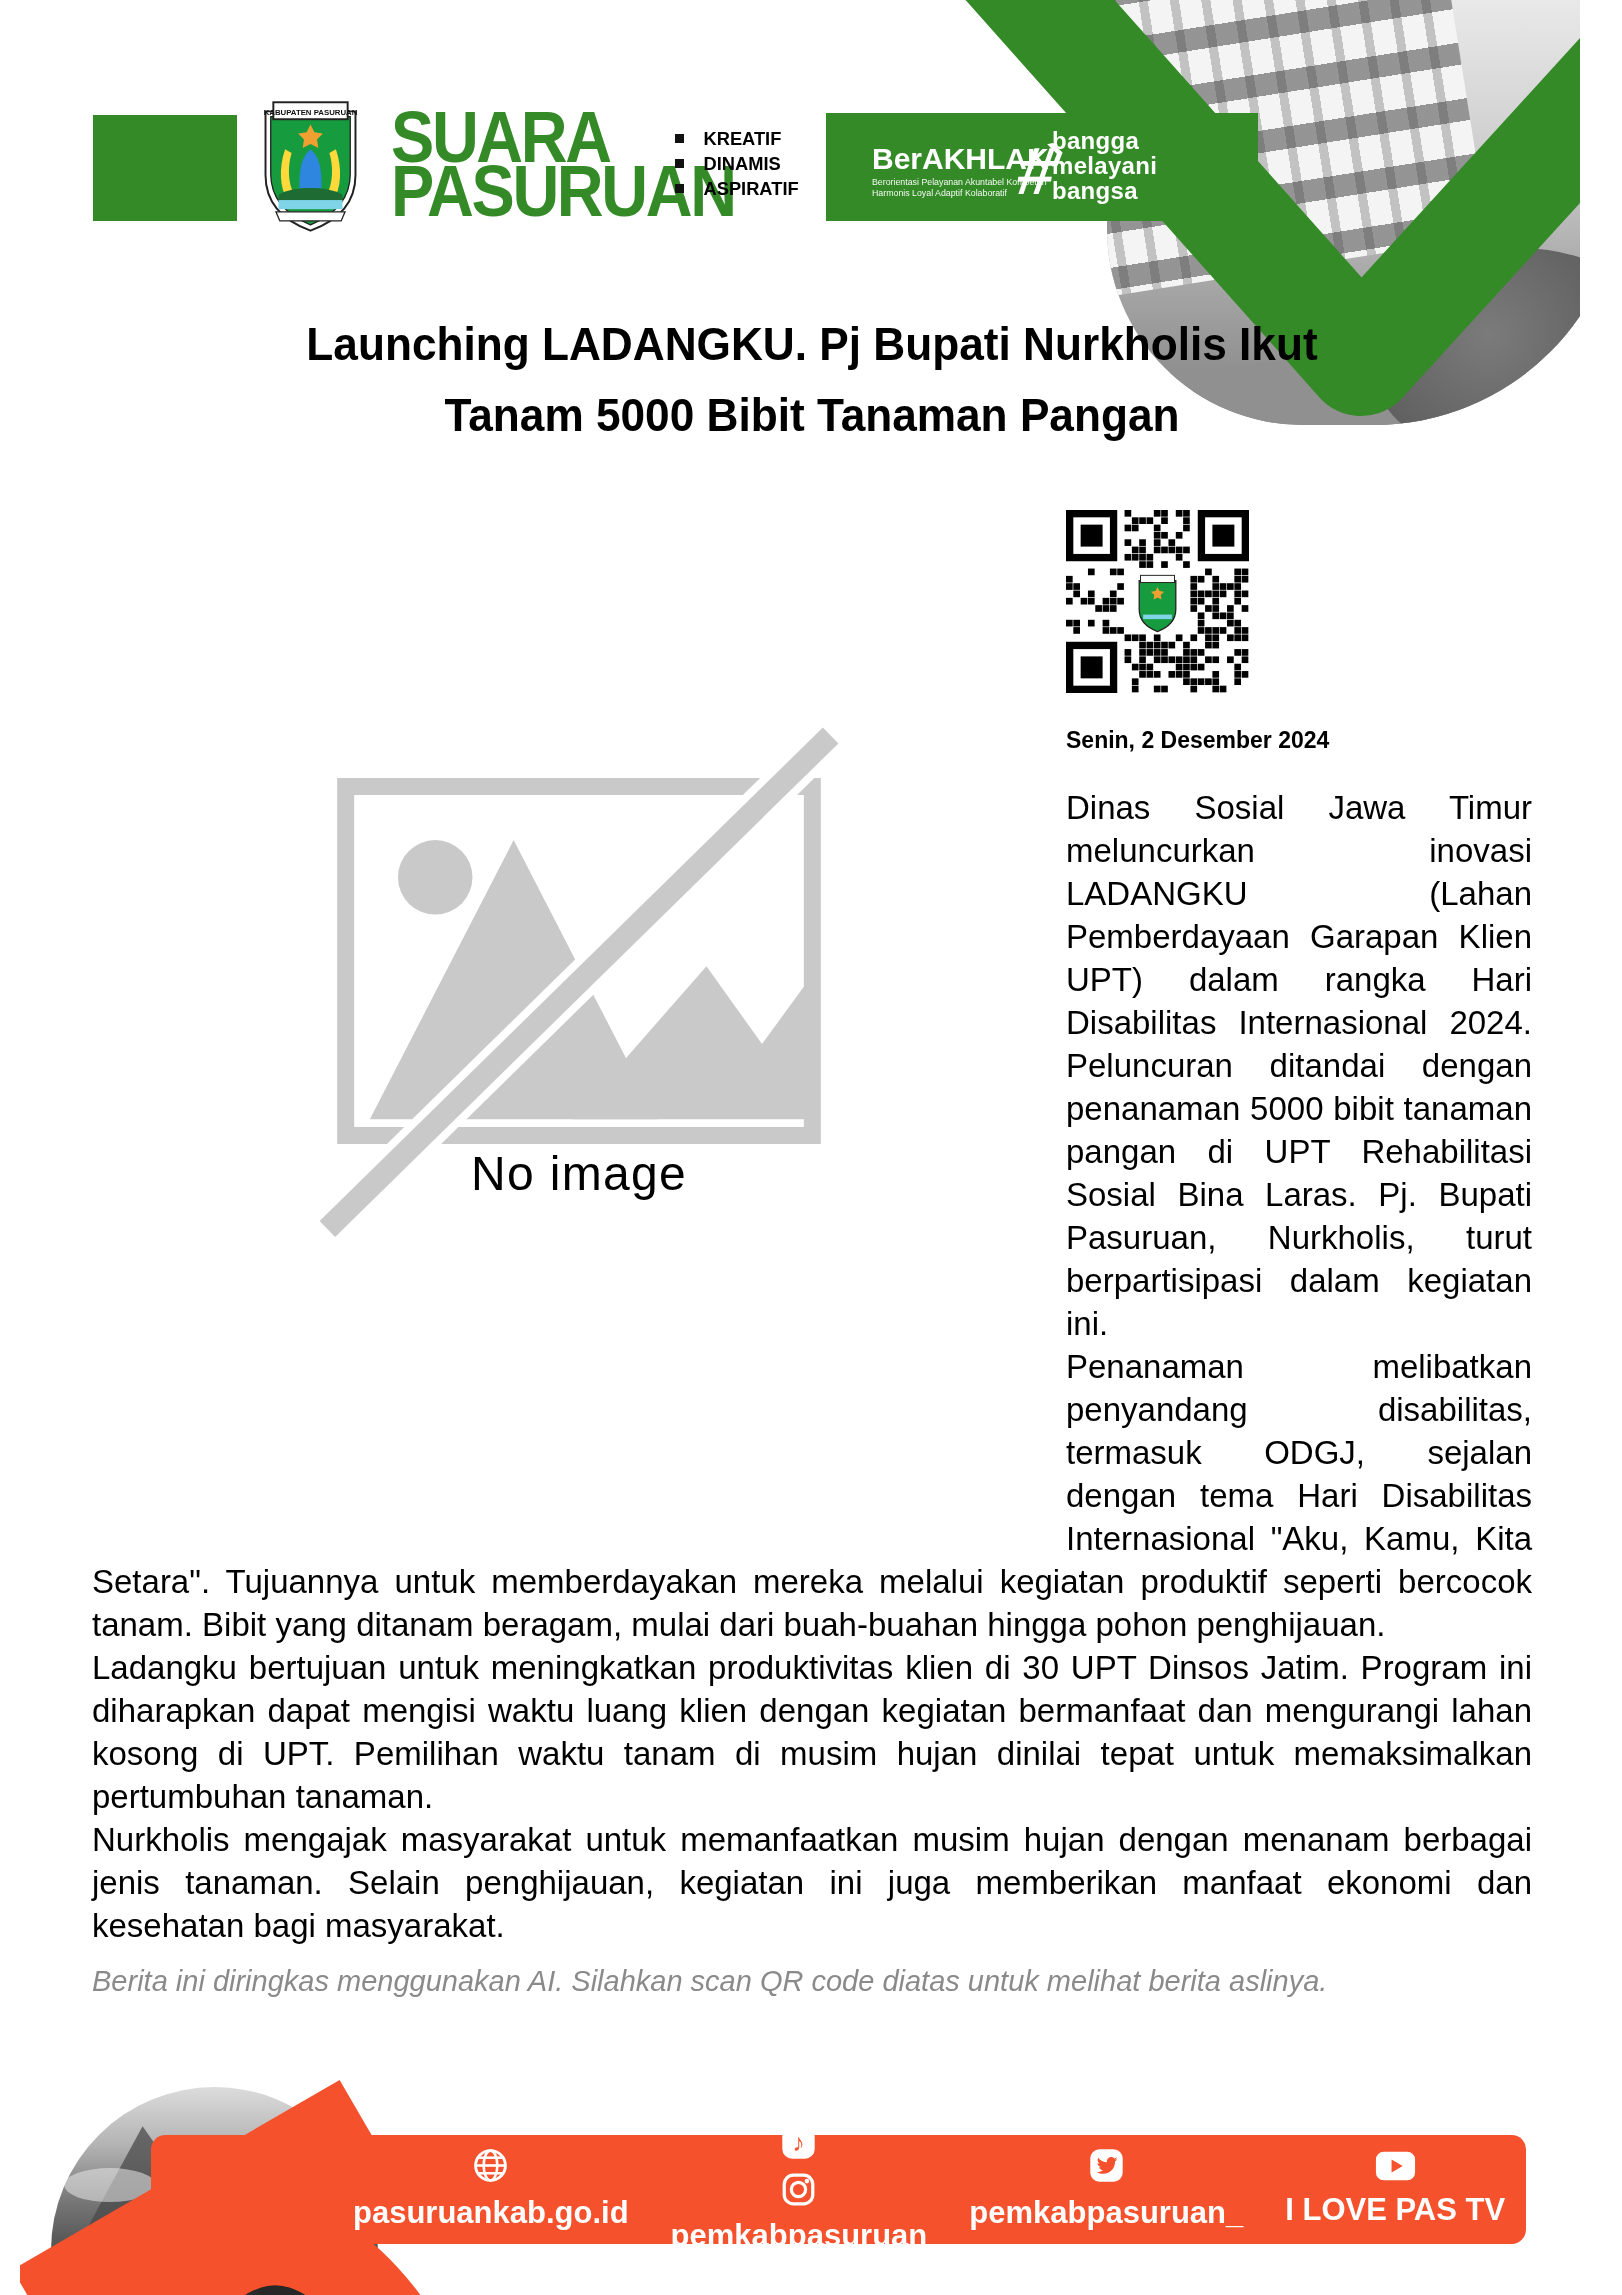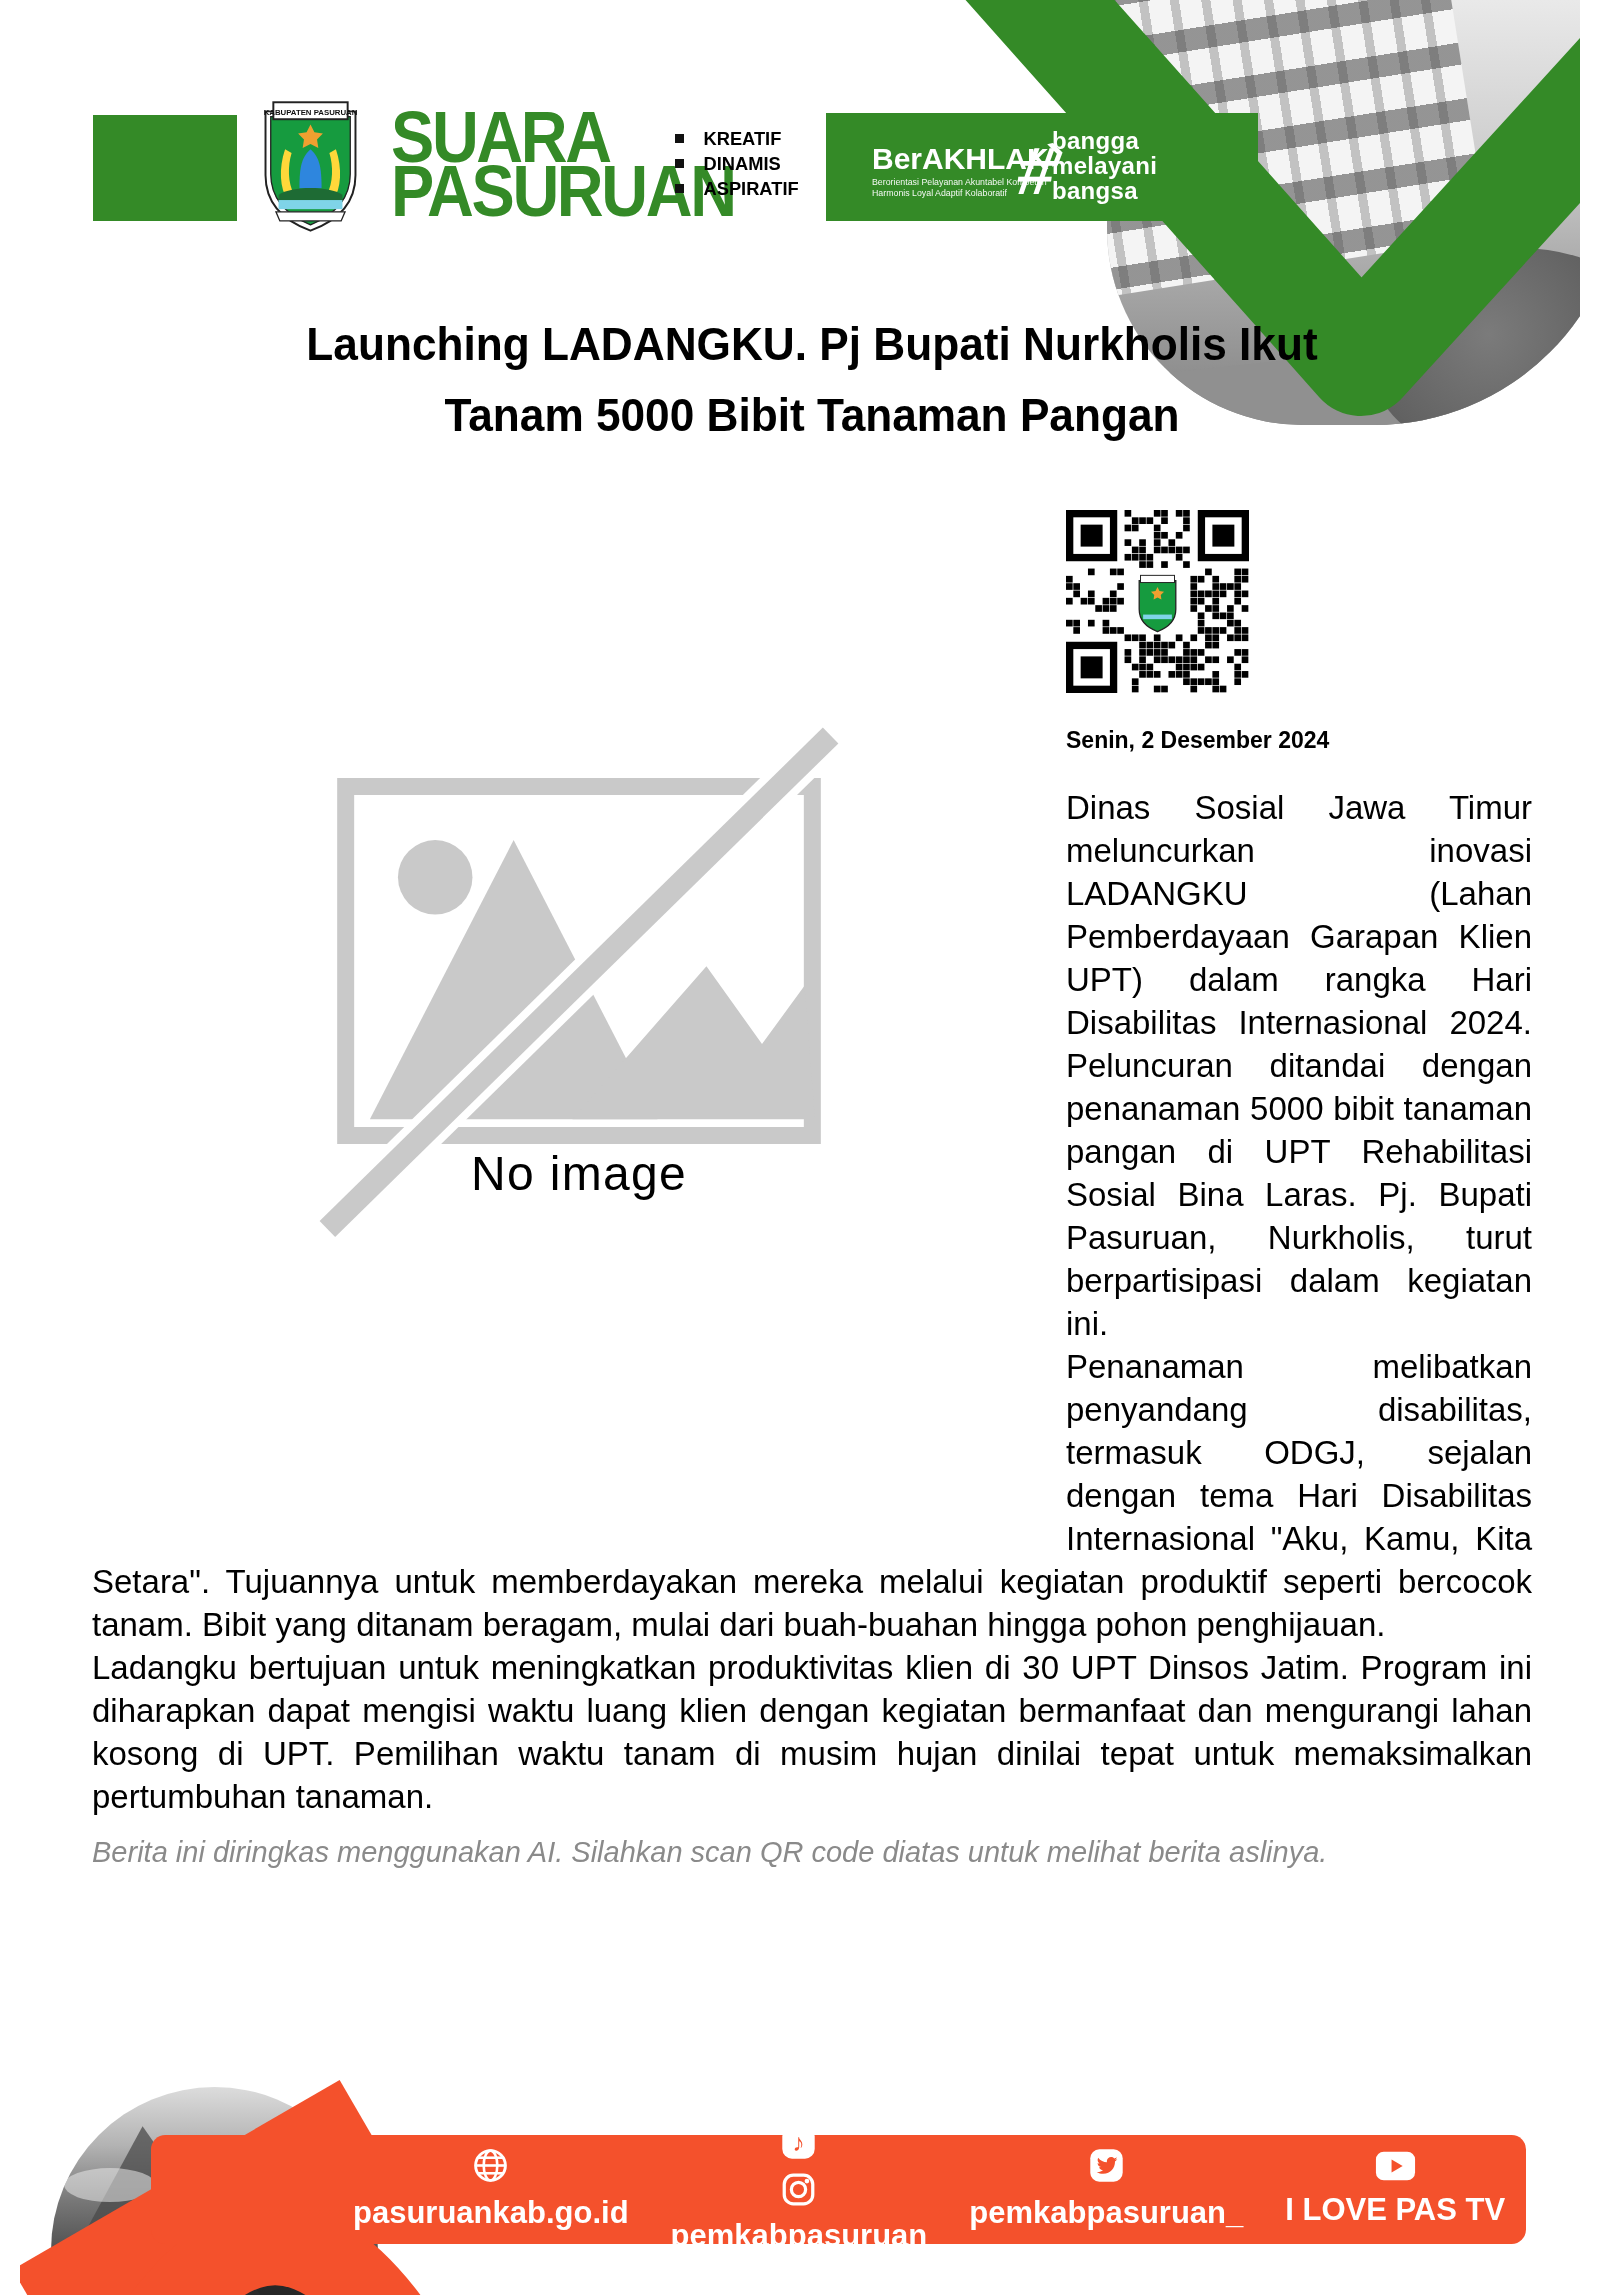--- a/index.html
+++ b/index.html
@@ -345,20 +345,21 @@
         <path d="M140,118 l3,6 7,1 -5,5 1,7 -6,-3 -6,3 1,-7 -5,-5 7,-1 Z" fill="#f0a030"></path>
         <rect x="118" y="160" width="44" height="7" fill="#7fd4e8"></rect>
       </g>
     </svg>
 
     <h2 class="date">Senin, 2 Desember 2024</h2>
 
     <p class="body">Dinas Sosial Jawa Timur meluncurkan inovasi LADANGKU (Lahan Pemberdayaan Garapan Klien UPT) dalam rangka Hari Disabilitas Internasional 2024. Peluncuran ditandai dengan penanaman 5000 bibit tanaman pangan di UPT Rehabilitasi Sosial Bina Laras. Pj. Bupati Pasuruan, Nurkholis, turut berpartisipasi dalam kegiatan ini.</p>
     <p class="body">Penanaman melibatkan penyandang disabilitas, termasuk ODGJ, sejalan dengan tema Hari Disabilitas Internasional "Aku, Kamu, Kita Setara". Tujuannya untuk memberdayakan mereka melalui kegiatan produktif seperti bercocok tanam. Bibit yang ditanam beragam, mulai dari buah-buahan hingga pohon penghijauan.</p>
     <p class="body">Ladangku bertujuan untuk meningkatkan produktivitas klien di 30 UPT Dinsos Jatim. Program ini diharapkan dapat mengisi waktu luang klien dengan kegiatan bermanfaat dan mengurangi lahan kosong di UPT. Pemilihan waktu tanam di musim hujan dinilai tepat untuk memaksimalkan pertumbuhan tanaman.</p>
+    <p class="body">Nurkholis mengajak masyarakat untuk memanfaatkan musim hujan dengan menanam berbagai jenis tanaman. Selain penghijauan, kegiatan ini juga memberikan manfaat ekonomi dan kesehatan bagi masyarakat.</p>
     <div class="note">Berita ini diringkas menggunakan AI. Silahkan scan QR code diatas untuk melihat berita aslinya.</div>
   </div>
 
   <div class="photo-bl">
     <svg width="327" height="208" viewBox="0 0 500 318">
       <polygon points="0,318 140,60 320,318" fill="#4a4a4a" opacity=".75"></polygon>
       <polygon points="120,318 300,120 500,318" fill="#262626" opacity=".8"></polygon>
       <ellipse cx="90" cy="150" rx="70" ry="26" fill="#e9e9e9" opacity=".55"></ellipse>
     </svg>
   </div>

